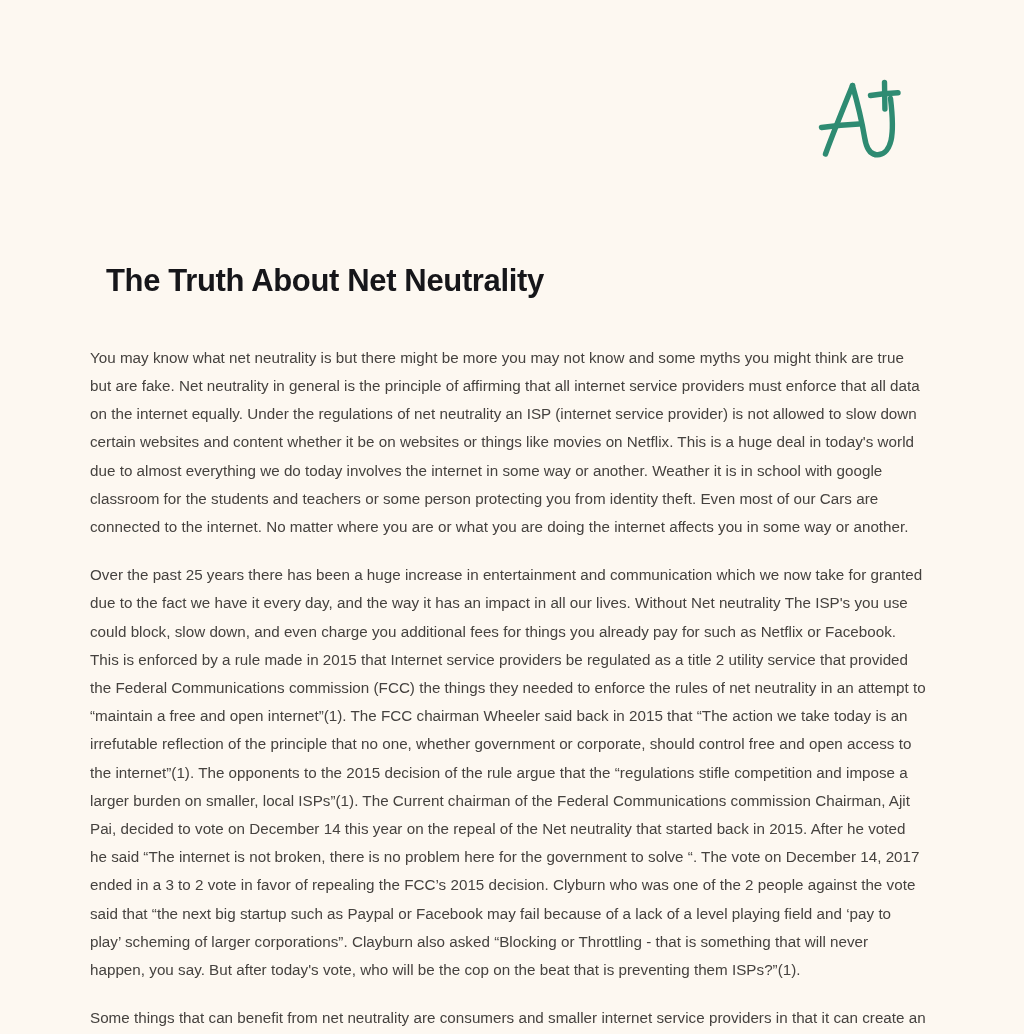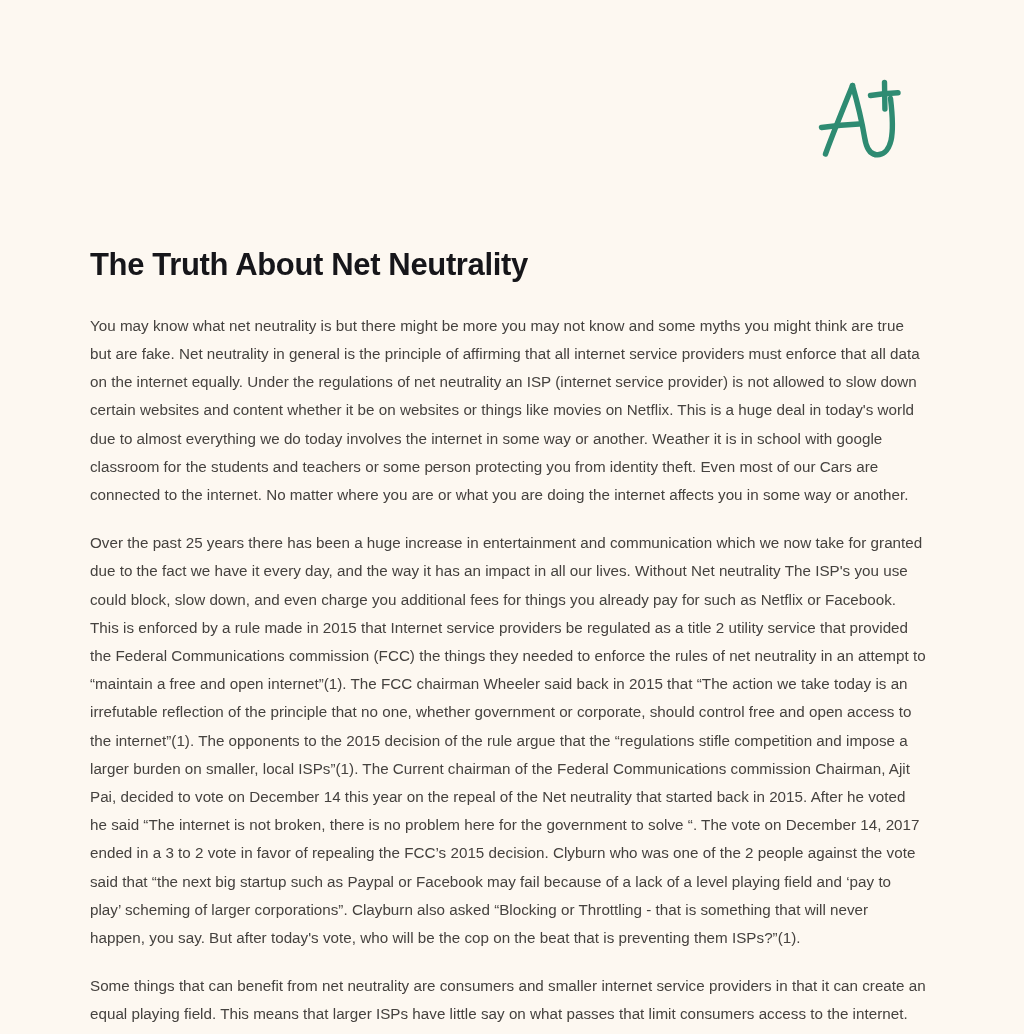--- a/index.html
+++ b/index.html
@@ -76,21 +76,21 @@
 
   
   .article {
     position: absolute;
     left: 90px;
     top: 246px;
     width: 845px;
   }
 
   .article-title {
-    margin: 0;
+    margin: 16px;
     font-size: 31px;
     line-height: 1.25;
     font-weight: 700;
     color: #16161a;
     letter-spacing: -0.35px;
   }
 
   .body-copy {
     padding-top: 27px;
   }

